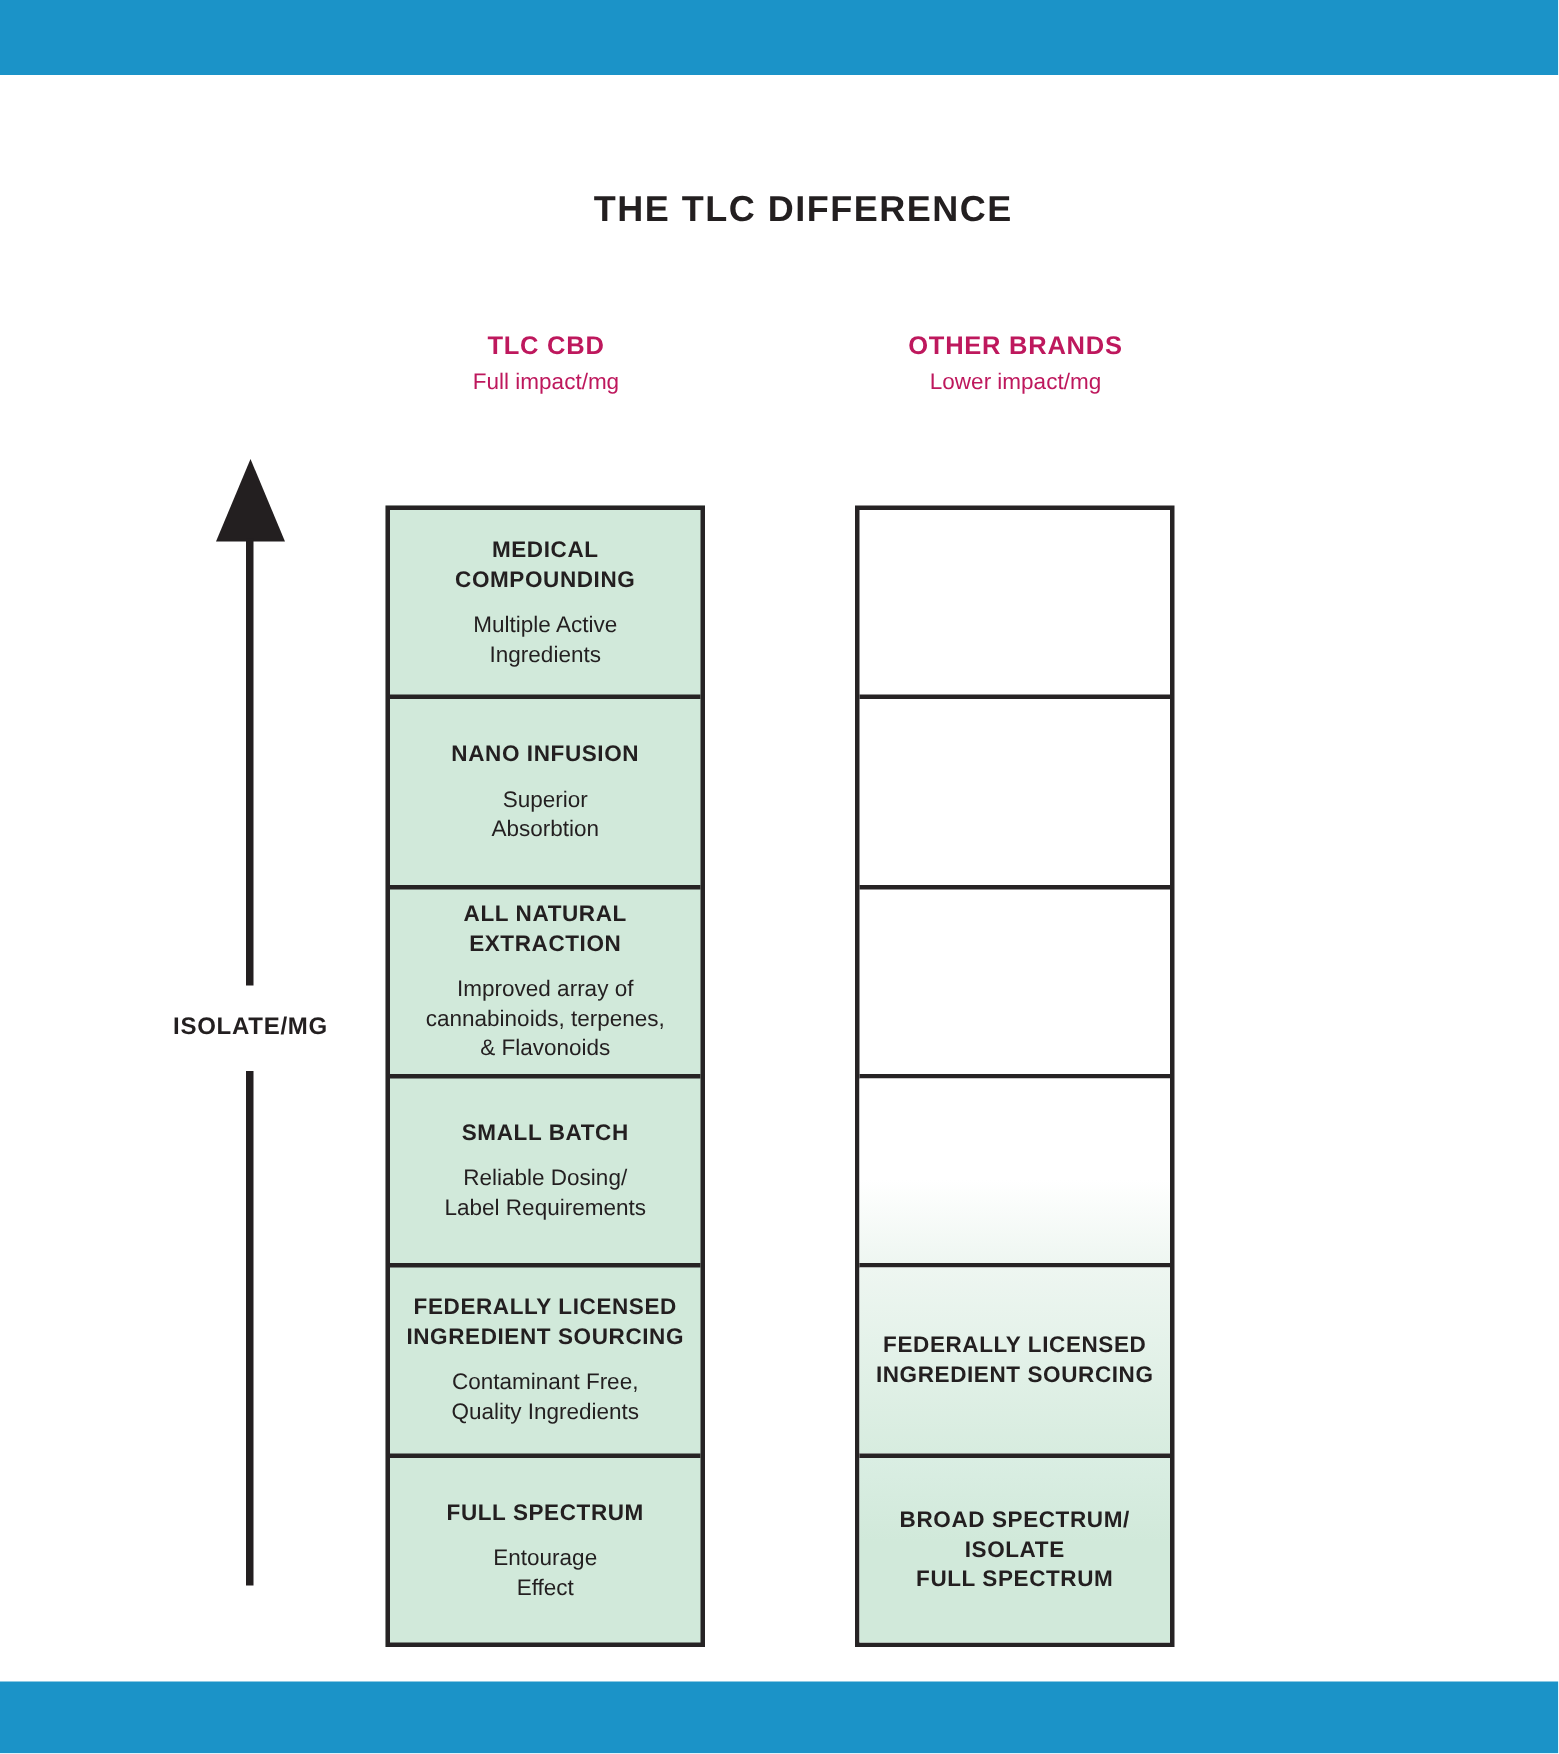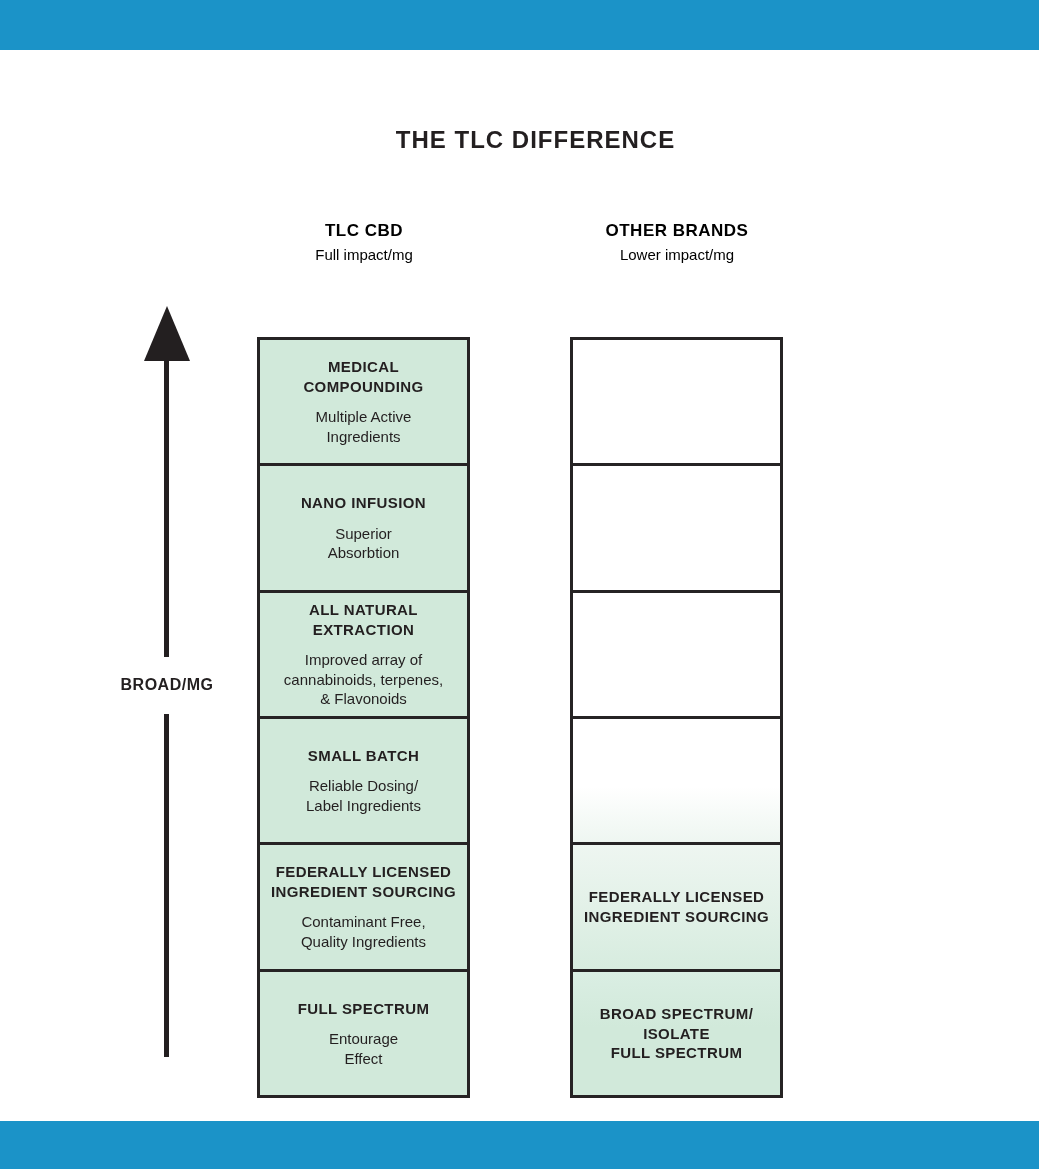--- a/index.html
+++ b/index.html
@@ -32,21 +32,21 @@
     font-weight: bold;
     letter-spacing: 1px;
     color: #231f20;
   }
 
   .col-header {
     position: absolute;
     top: 221px;
     width: 260px;
     text-align: center;
-    color: #000000;
+    color: #be185d;
   }
   .col-header.tlc   { left: 234px; }
   .col-header.other { left: 547px; }
   .col-header .col-title {
     font-size: 17px;
     font-weight: bold;
     letter-spacing: 0.5px;
   }
   .col-header .col-sub {
     font-size: 15px;
@@ -152,21 +152,21 @@
     <div class="col-sub">Full impact/mg</div>
   </div>
 
   <div class="col-header other">
     <div class="col-title">OTHER BRANDS</div>
     <div class="col-sub">Lower impact/mg</div>
   </div>
 
   <div class="arrow-head"></div>
   <div class="axis-line upper"></div>
-  <div class="axis-label">BROAD/MG</div>
+  <div class="axis-label">ISOLATE/MG</div>
   <div class="axis-line lower"></div>
 
   <div class="column left">
     <div class="row">
       <div class="row-heading">MEDICAL
 COMPOUNDING</div>
       <div class="row-body">Multiple Active
 Ingredients</div>
     </div>
     <div class="row">
@@ -177,21 +177,21 @@
     <div class="row">
       <div class="row-heading">ALL NATURAL
 EXTRACTION</div>
       <div class="row-body">Improved array of
 cannabinoids, terpenes,
 &amp; Flavonoids</div>
     </div>
     <div class="row">
       <div class="row-heading">SMALL BATCH</div>
       <div class="row-body">Reliable Dosing/
-Label Ingredients</div>
+Label Requirements</div>
     </div>
     <div class="row">
       <div class="row-heading">FEDERALLY LICENSED
 INGREDIENT SOURCING</div>
       <div class="row-body">Contaminant Free,
 Quality Ingredients</div>
     </div>
     <div class="row">
       <div class="row-heading">FULL SPECTRUM</div>
       <div class="row-body">Entourage

